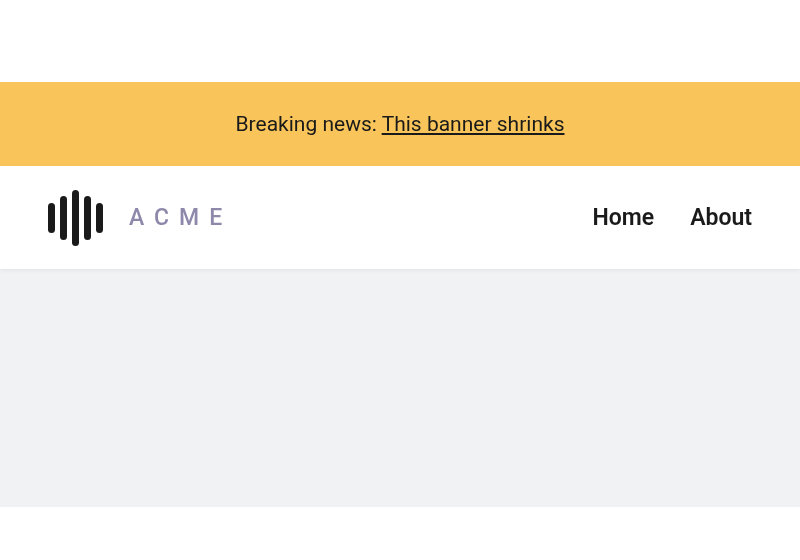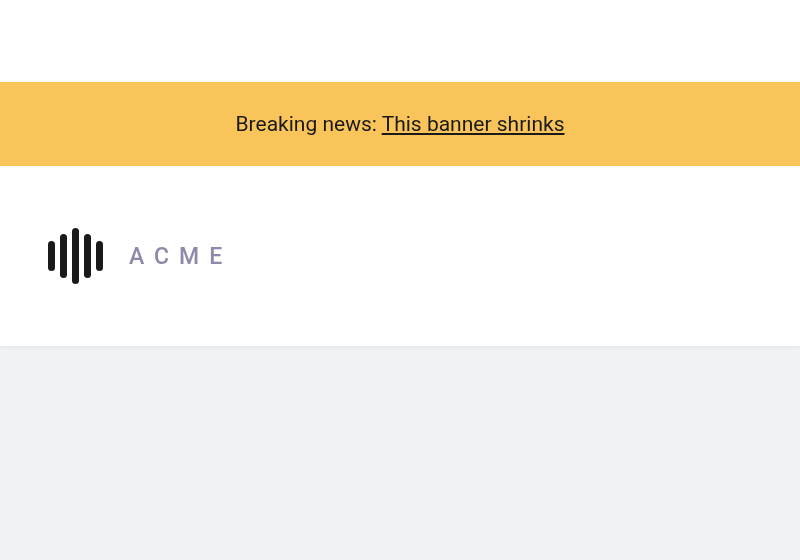--- a/index.html
+++ b/index.html
@@ -27,21 +27,21 @@
       color: #1a1a1a;
       font-weight: 400;
     }
     .banner-link {
       text-decoration: underline;
       color: #1a1a1a;
       cursor: pointer;
     }
     .header {
       background: #fff;
-      height: 180px;
+      height: 103px;
       display: flex;
       align-items: center;
       justify-content: space-between;
       padding: 12px 48px;
       box-shadow: 0 2px 4px rgba(0,0,0,0.05);
       position: relative;
     }
     .logo-group {
       display: flex;
       align-items: center;
@@ -99,15 +99,19 @@
   <div class="logo-group">
     <div class="logo-bars">
       <div class="bar bar-1"></div>
       <div class="bar bar-2"></div>
       <div class="bar bar-3"></div>
       <div class="bar bar-4"></div>
       <div class="bar bar-5"></div>
     </div>
     <div class="brand-name">ACME</div>
   </div>
+  <nav class="nav">
+    <a class="nav-link">Home</a>
+    <a class="nav-link">About</a>
+  </nav>
 </div>
 
 <div class="content-area"></div>
 
 </body></html>

